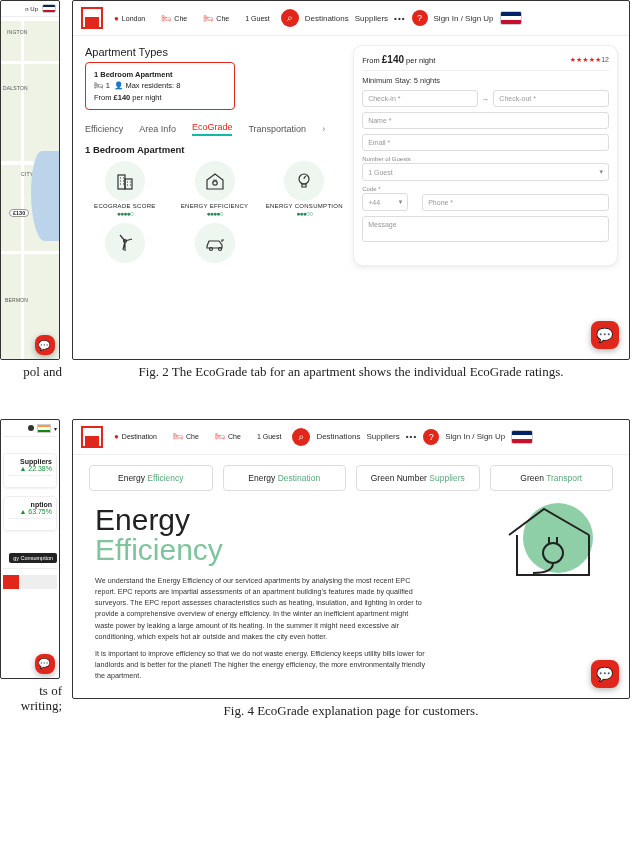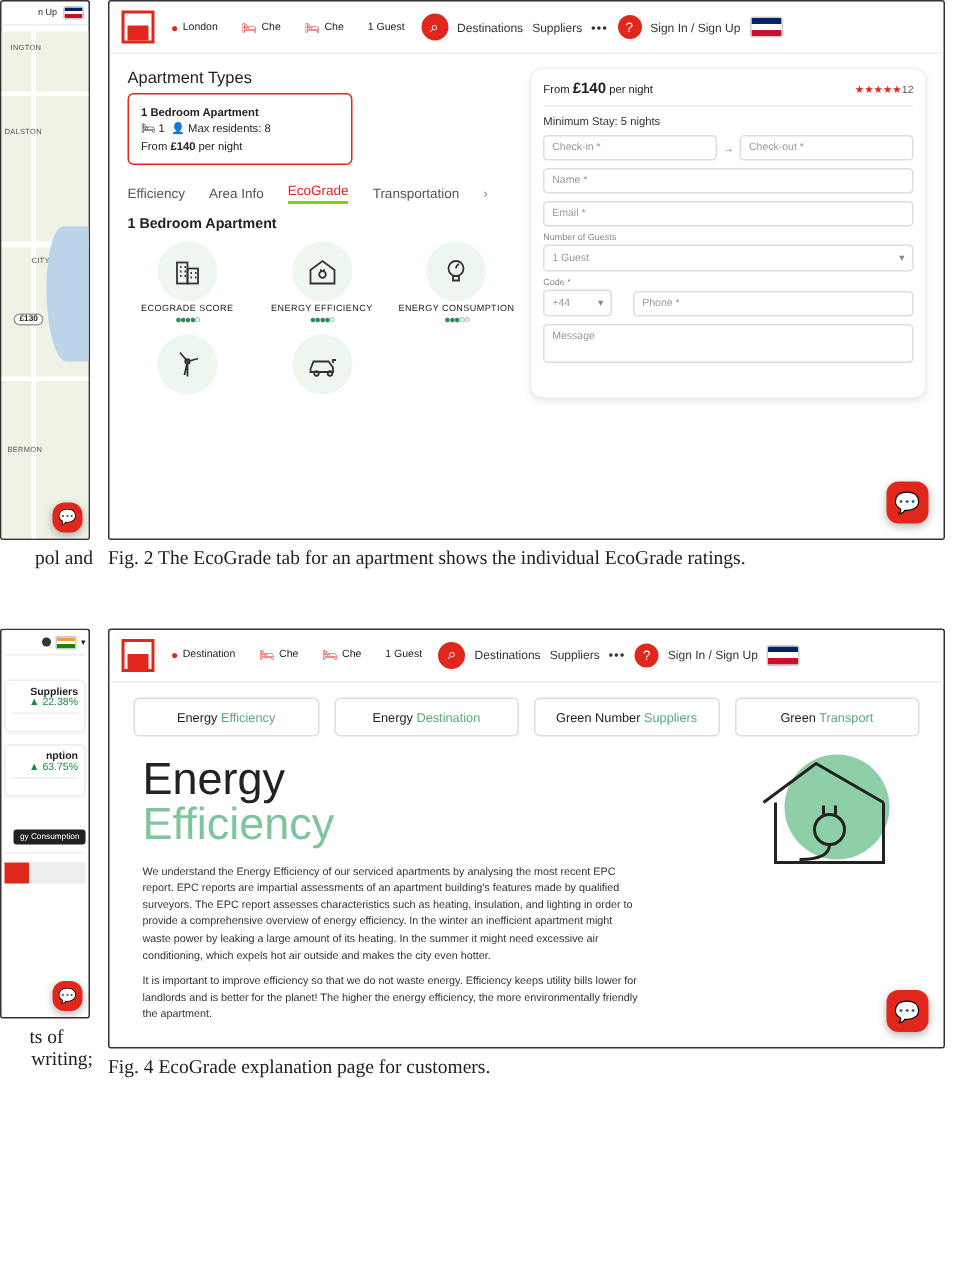--- a/index.html
+++ b/index.html
@@ -1,19 +1,19 @@
 <!DOCTYPE html>
 <html><head>
 <meta charset="utf-8">
 <style>
   * { box-sizing: border-box; margin: 0; padding: 0; }
   body { font-family: Arial, sans-serif; font-size: 10px; background: #fff; width: 640px; color: #222; }
   .figure-block { margin-bottom: 20px; padding: 0 10px; }
   .screenshot { border: 1px solid #333; background: #fff; overflow: hidden; position: relative; border-radius: 2px; }
-  .caption { text-align: left; font-size: 13px; margin-top: 4px; font-family: "Times New Roman", serif; line-height: 1.3; }
+  .caption { text-align: center; font-size: 13px; margin-top: 4px; font-family: "Times New Roman", serif; line-height: 1.3; }
 
   
   .fig2 { height: 360px; position: relative; font-size: 8px; }
   .topbar { display:flex; align-items:center; gap:6px; padding:6px 8px; border-bottom: 1px solid #eee; }
   .logo { width:22px; height:22px; border:2px solid #e1261c; position:relative; }
   .logo::after { content:""; position:absolute; left:2px; top:8px; width:14px; height:10px; background:#e1261c; }
   .pill { display:flex; align-items:center; gap:3px; padding:2px 5px; border-radius:3px; font-size:7px; }
   .red-dot { color:#e1261c; font-size:8px; }
   .search-round { width:18px; height:18px; border-radius:50%; background:#e1261c; color:#fff; display:flex; align-items:center; justify-content:center; font-size:10px; }
   .navlink { font-size:8px; color:#333; }
@@ -24,21 +24,21 @@
   .hero .img-main { flex:1.4; background:#7a6a58; border-radius:6px; position:relative; }
   .hero .img-side { flex:0.7; background:#c5c2b5; border-radius:6px; position:relative; }
   .hero .photos-pill { position:absolute; left:50%; transform:translateX(-50%); bottom:6px; background:#fff; border:1px solid #ddd; border-radius:14px; padding:3px 10px; font-size:8px; }
   .threesixty { position:absolute; right:4px; top:4px; color:#fff; font-size:7px; background:rgba(0,0,0,.35); border-radius:6px; padding:1px 3px; }
   .body2 { display:flex; gap:10px; padding:10px 12px 6px; }
   .leftcol { flex:1.05; }
   .rightcol { flex:1; border-radius:8px; box-shadow:0 0 0 1px #eee, 0 2px 6px rgba(0,0,0,.1); padding:8px; font-size:7.5px; display:flex; flex-direction:column; gap:5px; }
   .section-title { font-size:11px; font-weight:400; margin-bottom:4px; }
   .apt-card { border:1px solid #e1261c; border-radius:4px; padding:6px 8px; width:150px; font-size:7.5px; line-height:1.5; }
   .tabs { display:flex; gap:16px; font-size:9px; margin:12px 0 8px; align-items:center; color:#555; }
-  .tab-active { color:#e1261c; border-bottom:2px solid #84cc16; padding-bottom:2px; }
+  .tab-active { color:#e1261c; border-bottom:2px solid #14b8a6; padding-bottom:2px; }
   .chev { color:#888; }
   .subhead { font-size:9.5px; font-weight:600; margin-bottom:6px; }
   .eco-grid { display:grid; grid-template-columns:repeat(3,1fr); gap:6px 10px; }
   .eco-item { display:flex; flex-direction:column; align-items:center; font-size:6px; text-align:center; letter-spacing:.3px; }
   .eco-icon { width:40px; height:40px; border-radius:50%; background:#edf6ef; display:flex; align-items:center; justify-content:center; margin-bottom:2px; }
   .eco-icon svg { width:24px; height:24px; }
   .leaves { color:#2e8b57; letter-spacing:-1px; font-size:7px; margin-top:1px; }
   .rc-title { font-weight:600; font-size:9px; display:flex; justify-content:space-between; align-items:center; }
   .rc-icons { display:flex; gap:6px; color:#555; font-size:10px; }
   .price-row { display:flex; justify-content:space-between; align-items:center; font-size:7.5px; }
@@ -286,21 +286,21 @@
         <div style="height:8px;border-top:1px solid #eee;margin-top:3px;"></div>
       </div>
       <div style="text-align:right;margin-top:20px;">
         <span style="background:#222;color:#fff;font-size:5.5px;padding:2px 4px;border-radius:2px;">gy Consumption</span>
       </div>
       <div style="height:30px;border-top:1px solid #eee;margin-top:6px;position:relative;">
         <div style="position:absolute;left:0;right:0;top:6px;height:14px;background:linear-gradient(90deg,#e1261c 30%,#eee 30%);"></div>
       </div>
       <div class="chat-fab" style="right:4px;bottom:4px;width:20px;height:20px;font-size:10px;">💬</div>
     </div>
-    <div class="caption" style="text-align:center;">ts of</div>
+    <div class="caption" style="text-align:right;">ts of</div>
     <div class="caption" style="text-align:right;margin-top:-2px;">writing;</div>
   </div>
 
   <div class="right-main figure-block">
     <div class="screenshot fig4">
 
       <div class="topbar">
         <div class="logo"></div>
         <div class="pill">
             <span class="red-dot">●</span>

